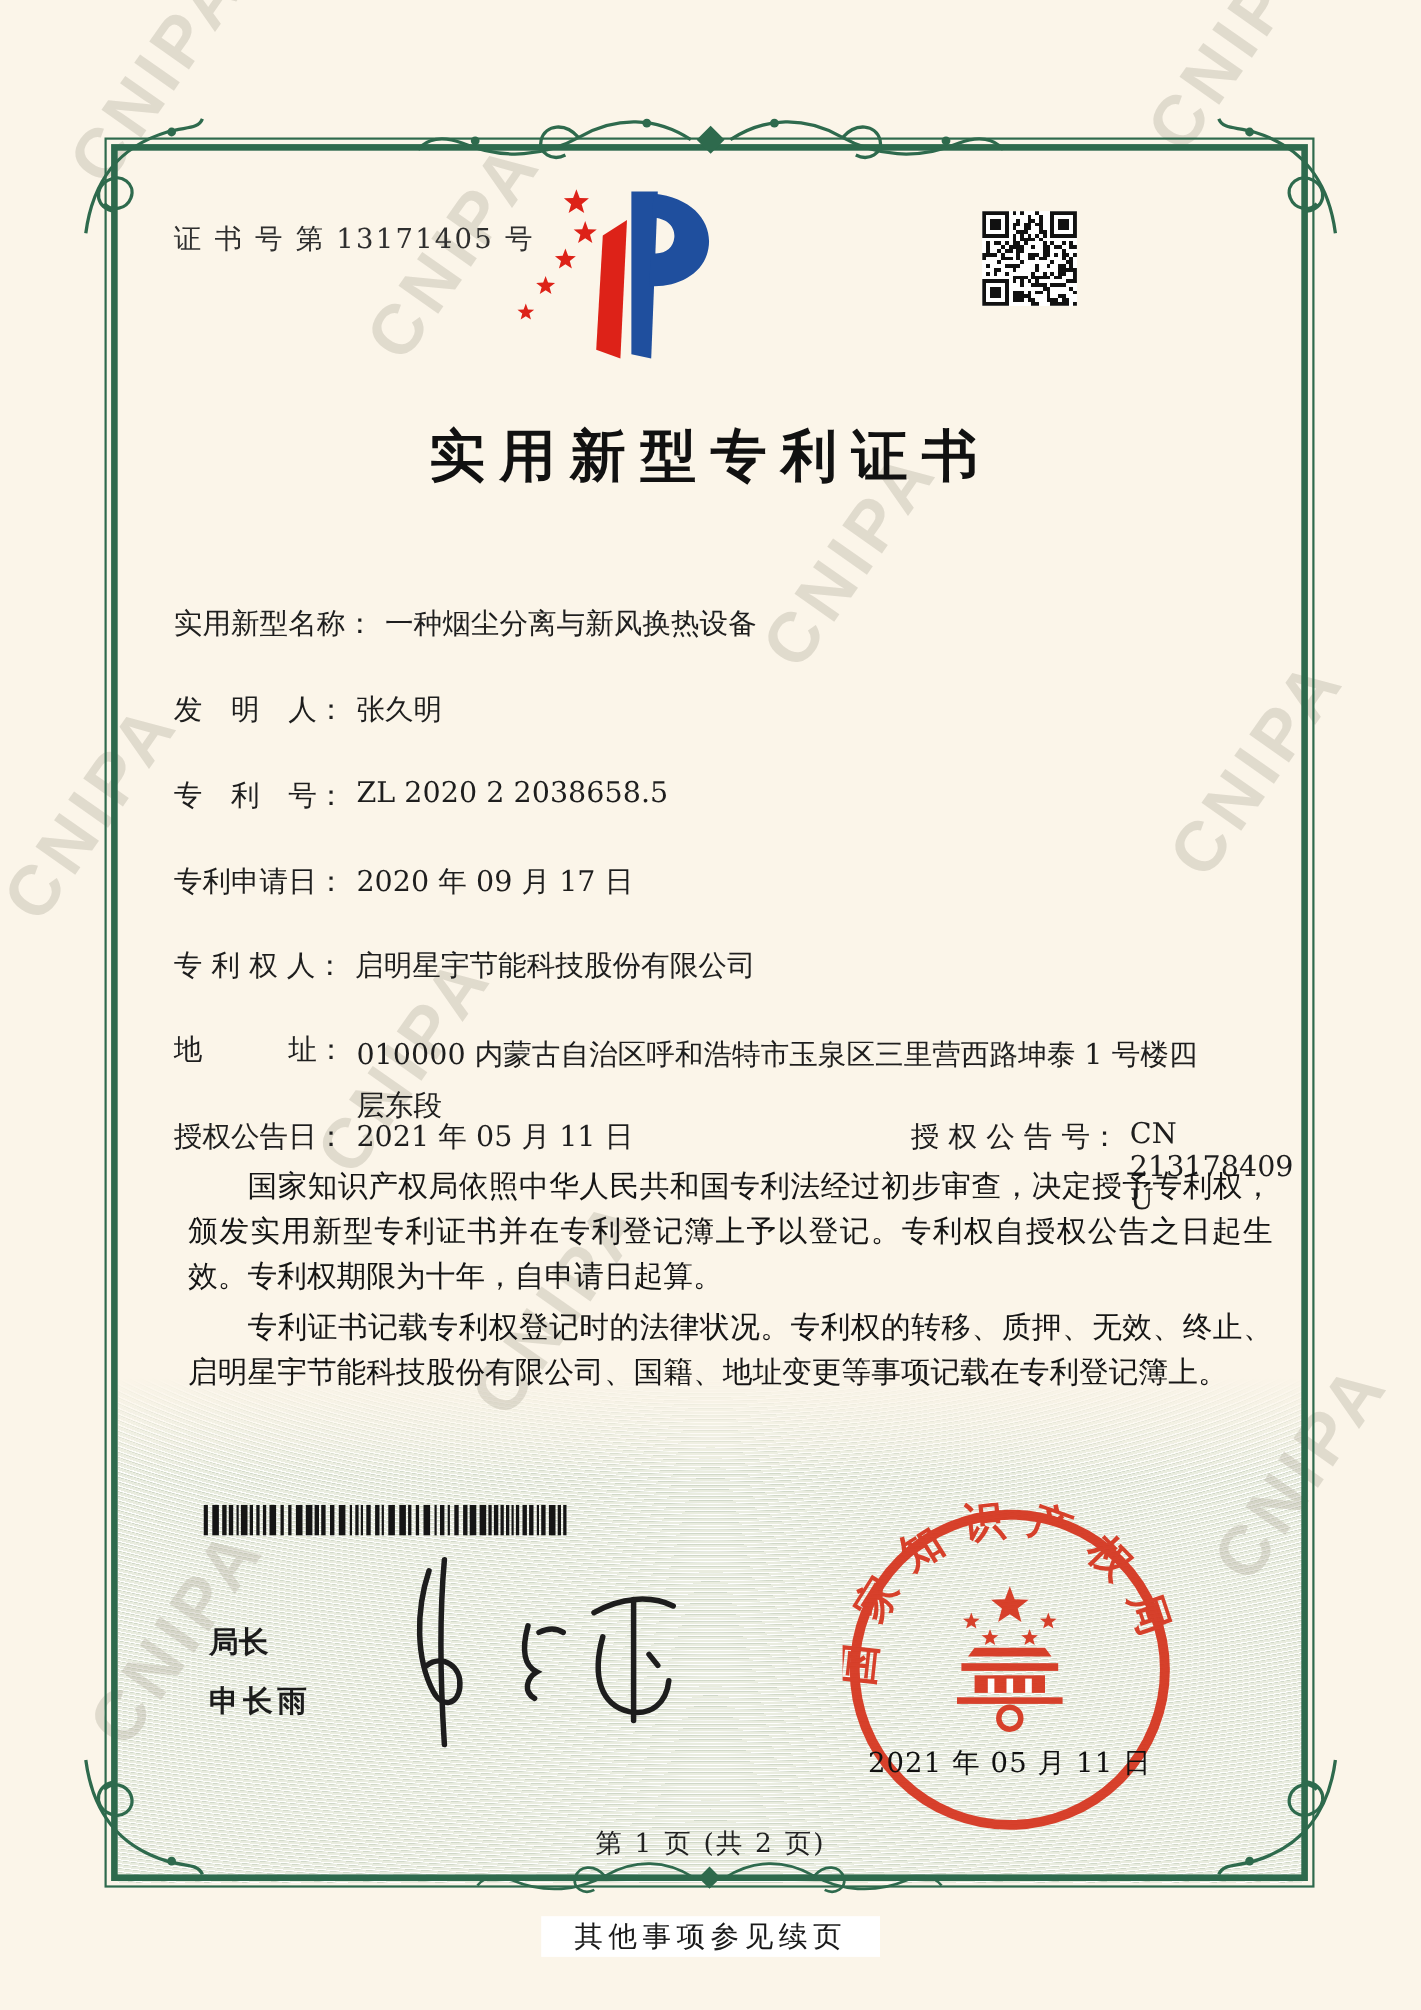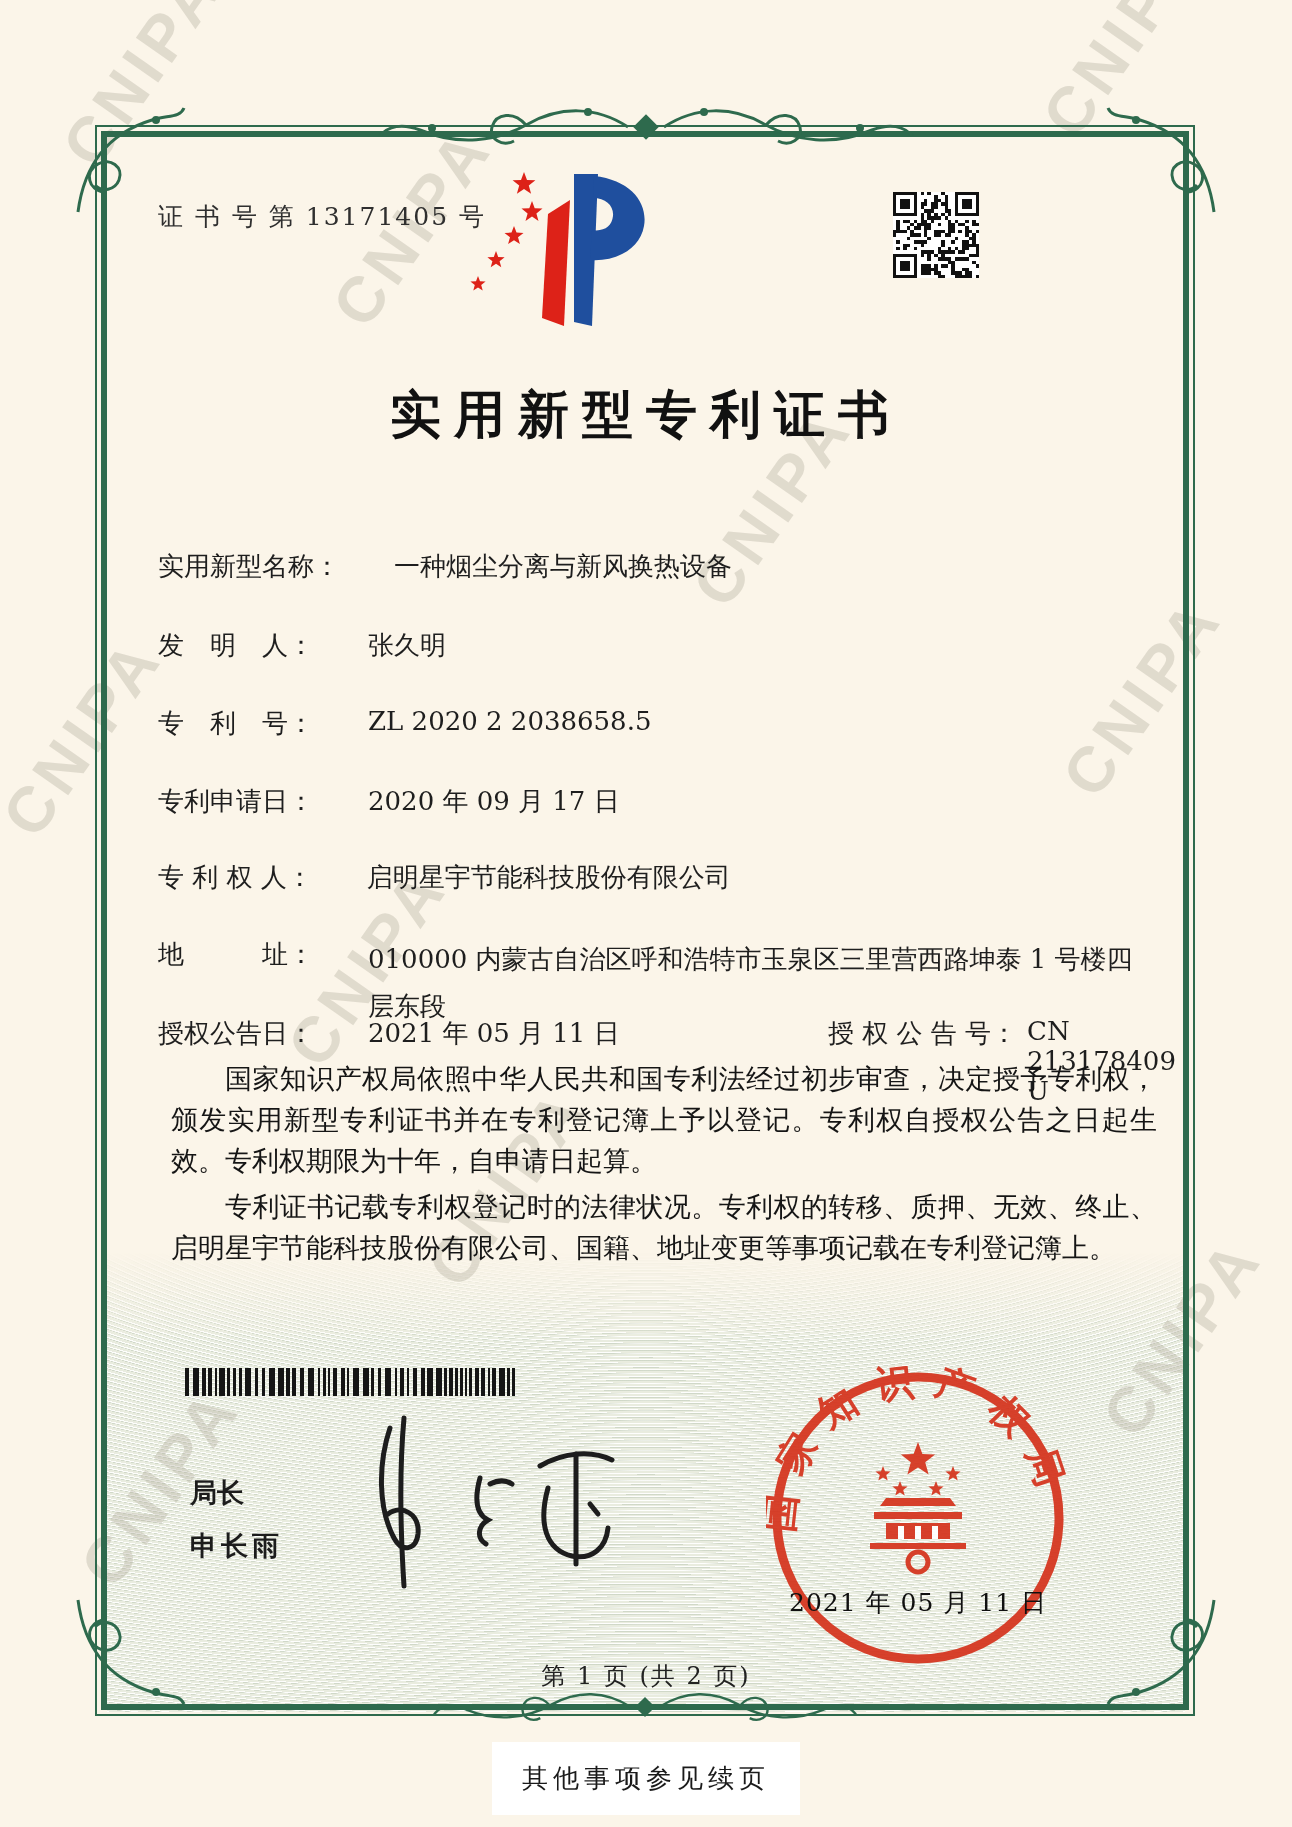--- a/index.html
+++ b/index.html
@@ -46,21 +46,21 @@
     left:158px;top:200px;z-index:3;
     font-size:25px;letter-spacing:2px;color:#2f2f2f;
   }
   .logo{left:462px;top:166px;width:190px;height:166px;z-index:3;}
   .qr{left:893px;top:192px;width:86px;height:86px;z-index:3;background:#fff;}
   .title{
     left:0;right:0;top:381px;z-index:3;text-align:center;
     font-size:51px;font-weight:700;letter-spacing:13px;color:#111;
   }
   
-  .field-row{position:absolute;left:158px;z-index:3;font-size:26px;display:flex;gap:44px;}
+  .field-row{position:absolute;left:158px;z-index:3;font-size:26px;display:flex;}
   .flabel{white-space:nowrap;color:#1e1e1e;}
   .fvalue{margin-left:10px;color:#1e1e1e;}
   .addr .fvalue{width:790px;line-height:47px;margin-top:-1px;}
   .grant-no{position:absolute;left:632px;top:0;display:flex;margin-left:38px;}
   
   .body-text{
     position:absolute;left:156px;top:1058px;width:986px;z-index:3;
     font-size:27px;line-height:41px;color:#151515;text-align:justify;margin-left:15px;
   }
   .body-text p{margin:0 0 5px 0;text-indent:2em;}
@@ -73,21 +73,21 @@
   .seal-date{
     left:766px;top:1586px;width:304px;z-index:4;text-align:center;
     font-size:25px;letter-spacing:1px;color:#101010;
   }
   .page-indicator{
     left:0;right:0;top:1660px;z-index:3;text-align:center;
     font-size:24px;letter-spacing:2px;color:#222;
   }
   .note-box{
     left:50%;top:1742px;transform:translateX(-50%);z-index:6;
-    background:#ffffff;padding:19px 30px;
+    background:#ffffff;padding:1px 30px;
     font-size:26px;letter-spacing:5px;color:#1a1a1a;white-space:nowrap;
   }
 </style>
 </head>
 <body>
 
 <span class="wm" style="left:30px;top:30px">CNIPA</span>
 <span class="wm" style="left:300px;top:190px">CNIPA</span>
 <span class="wm" style="left:1010px;top:0px">CNIPA</span>
 <span class="wm" style="left:660px;top:470px">CNIPA</span>

